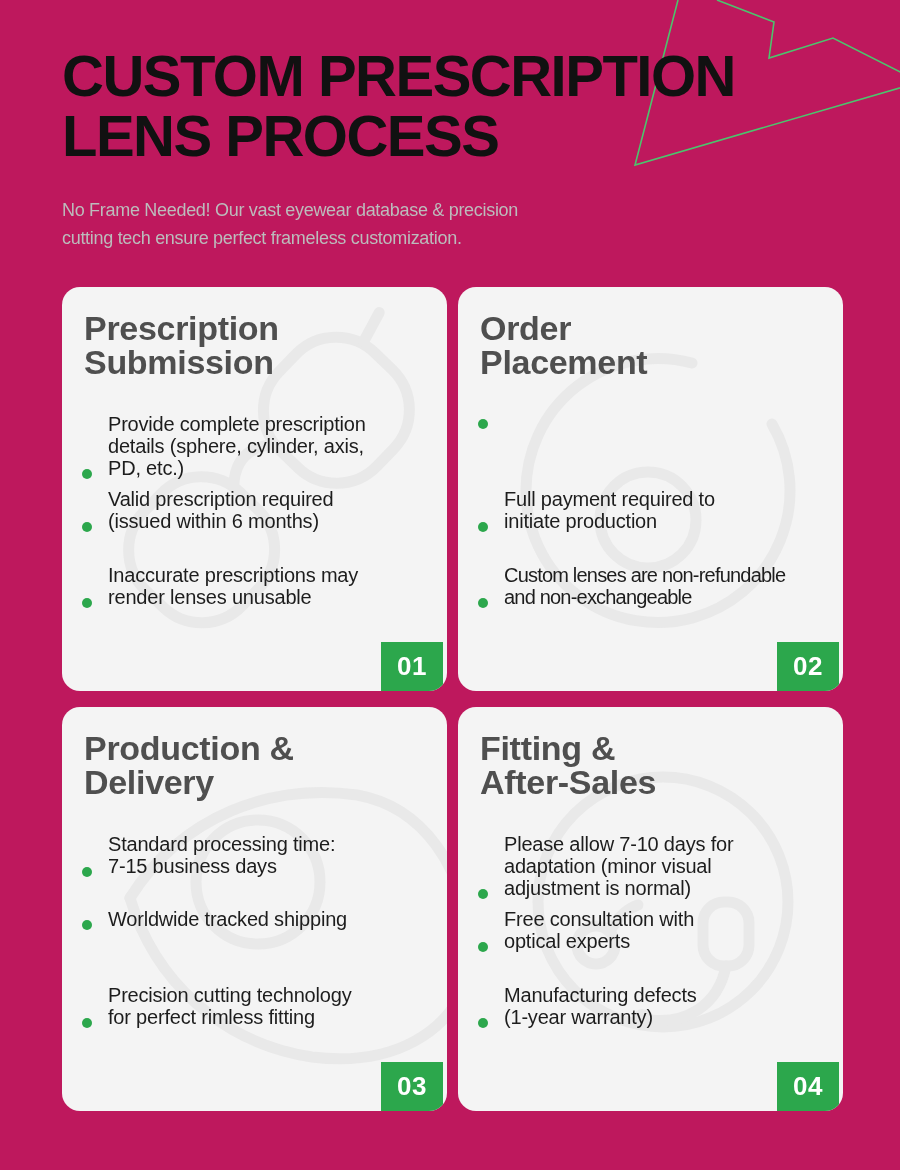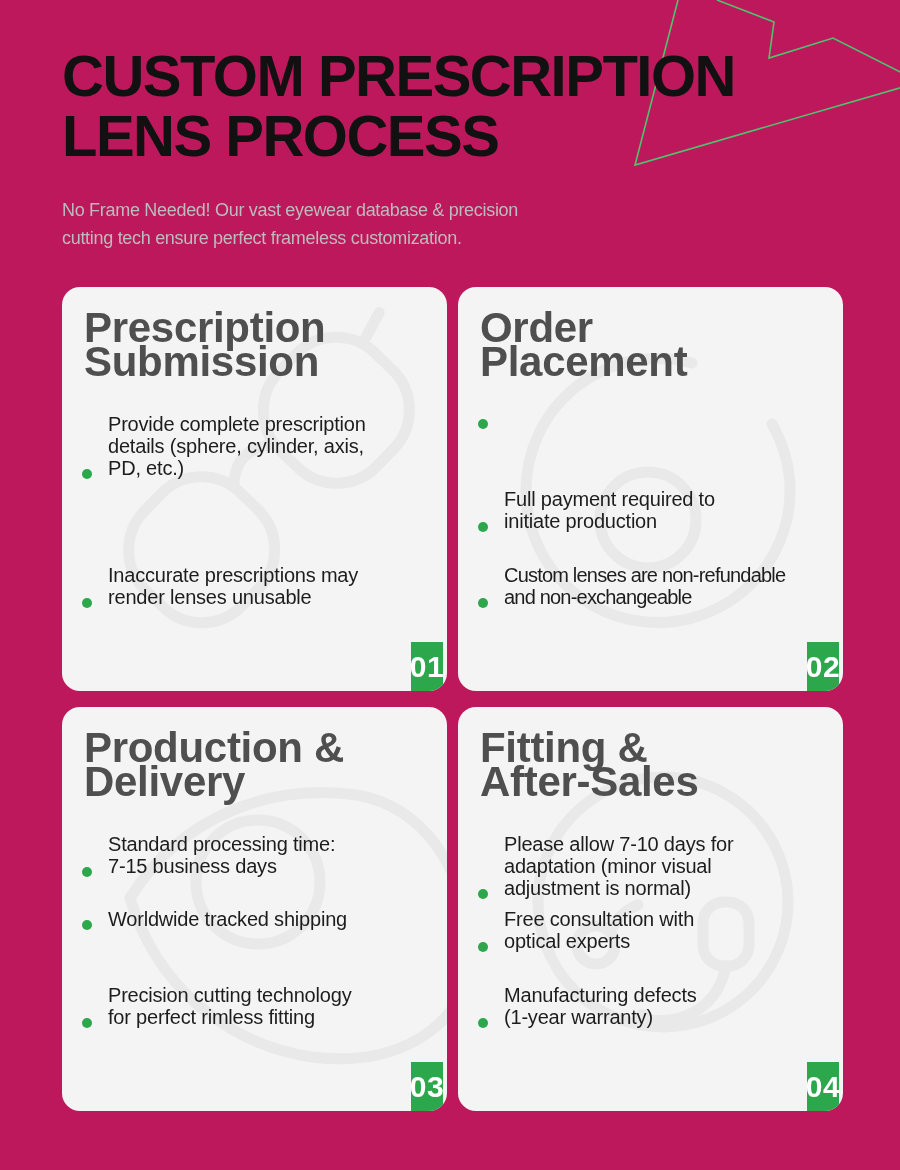--- a/index.html
+++ b/index.html
@@ -34,37 +34,37 @@
 
   .card{position:relative;background:var(--card-background);
     border-radius:18px;overflow:hidden}
 
   .wm{position:absolute;left:0;top:0;width:385px;height:404px}
   .wm path,.wm rect,.wm circle{fill:none;stroke:var(--watermark-gray);
     stroke-width:11px;stroke-linecap:round}
   .wm .fill{fill:var(--watermark-gray);stroke:none}
 
   .card-title{position:absolute;left:22px;top:24px;
-    font-size:42px;line-height:34px;font-weight:700;letter-spacing:-0.3px;
+    font-size:34px;line-height:34px;font-weight:700;letter-spacing:-0.3px;
     color:var(--heading-gray);white-space:pre-line}
 
   .item{position:absolute;left:20px;right:14px;display:flex;align-items:flex-end}
   .item.i1{top:126px}
   .item.i2{top:201px}
   .item.i3{top:277px}
   .dot{flex:0 0 10px;width:10px;height:10px;border-radius:50%;
     background:var(--accent-green);margin-top:6px}
   .item-text{margin-left:16px;font-size:20px;line-height:22px;
     letter-spacing:-0.2px;color:var(--body-text);white-space:pre-line}
   .card.c2 .item.i3 .item-text{letter-spacing:-0.8px}
 
-  .badge{position:absolute;right:4px;bottom:0;width:32px;height:49px;
+  .badge{position:absolute;right:4px;bottom:0;width:62px;height:49px;
     background:var(--accent-green);color:#ffffff;
     display:flex;align-items:center;justify-content:center;
-    font-size:30px;font-weight:700;letter-spacing:0.5px}
+    font-size:26px;font-weight:700;letter-spacing:0.5px}
 </style>
 </head>
 <body>
 
 <div class="page">
 
   <svg class="deco" viewBox="0 0 300 190">
     <path d="M78,0 L35,165 L320,82 L233,38 L169,58 L174,22 L117,0"></path>
   </svg>
 
@@ -84,20 +84,25 @@
           <path d="M372,165 L404,156"></path>
         </g>
       </svg>
       <h2 class="card-title">Prescription
 Submission</h2>
       <div class="item i1">
         <span class="dot"></span>
         <p class="item-text">Provide complete prescription
 details (sphere, cylinder, axis,
 PD, etc.)</p>
+      </div>
+      <div class="item i2">
+        <span class="dot"></span>
+        <p class="item-text">Valid prescription required
+(issued within 6 months)</p>
       </div>
       <div class="item i3">
         <span class="dot"></span>
         <p class="item-text">Inaccurate prescriptions may
 render lenses unusable</p>
       </div>
       <div class="badge">01</div>
     </section>
 
     <section class="card c2">

